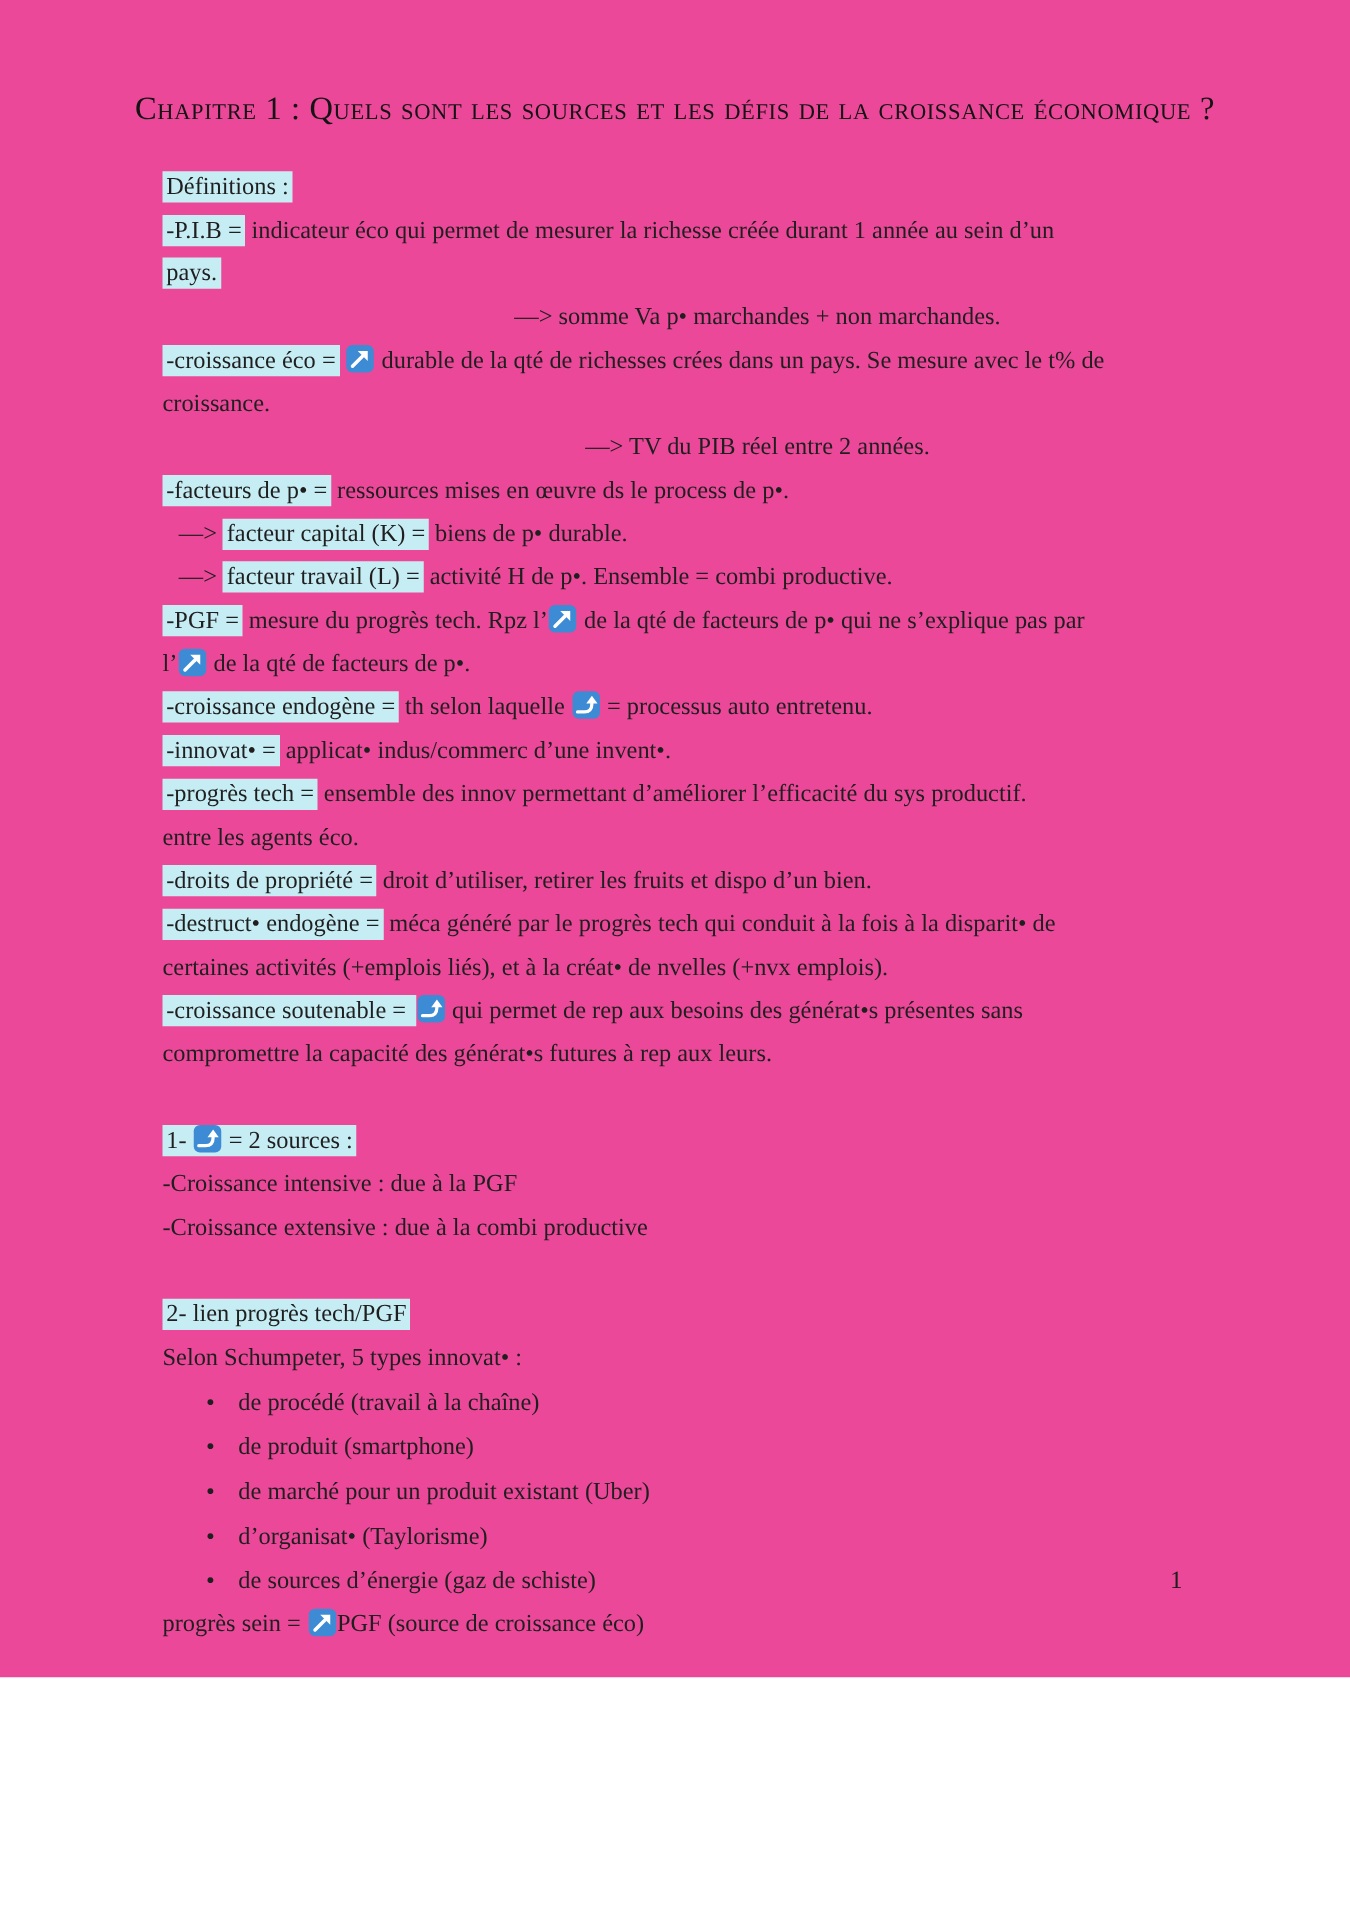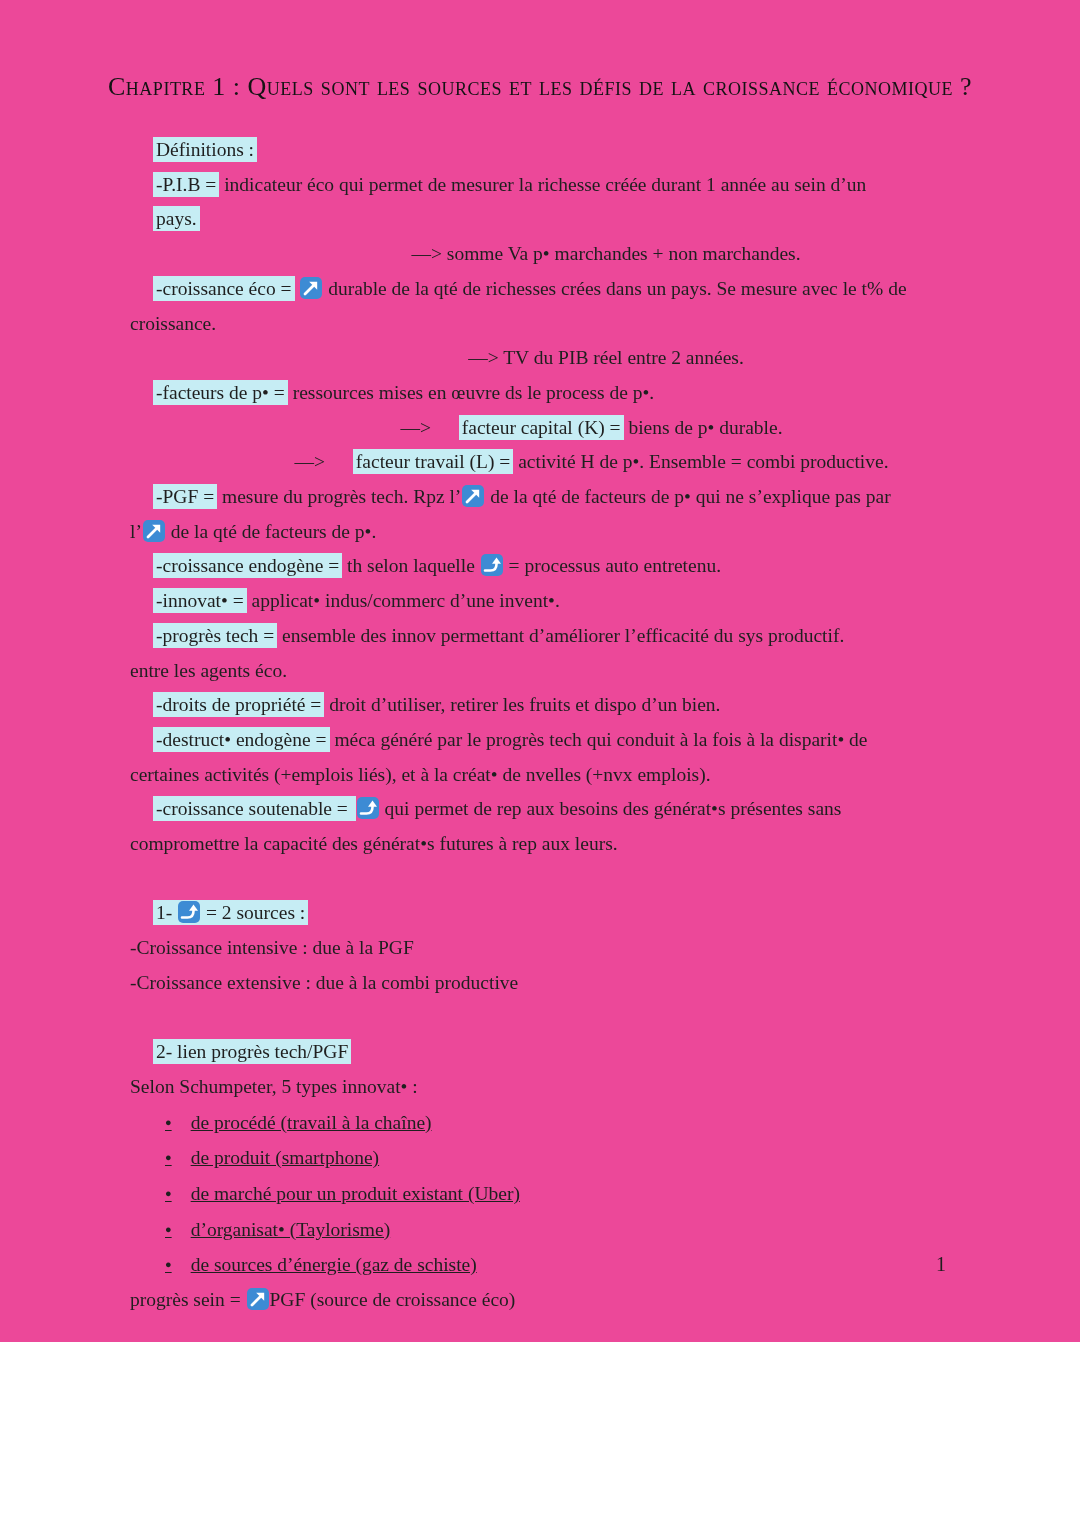--- a/index.html
+++ b/index.html
@@ -37,32 +37,31 @@
   }
   .line {
     line-height: 34.7px;
     min-height: 34.7px;
     white-space: nowrap;
   }
   .gap {
     height: 34.7px;
   }
   .indent1 { padding-left: 42px; text-align: center; }
-  .indent-sm { padding-left: 13px; text-align: center; }
-  .bullet-line { padding-left: 35px; text-decoration: underline; }
+  .indent-sm { padding-left: 13px; }
+  .bullet-line { padding-left: 35px; }
   .dot {
     font-size: 11px;
     vertical-align: 3px;
     margin-right: 19px;
     color: #1f1f1f;
   }
   .hl {
     background: var(--hl, #c6edf4);
     padding: 2px 3px;
-    margin-left: 23px;
   }
   .run { background: transparent; }
   .emoji-icon {
     display: inline-block;
     width: 22px;
     height: 22px;
     border-radius: 5px;
     background: var(--icon-blue, #3d8bd4);
     vertical-align: -4px;
     margin: 0 1px;

